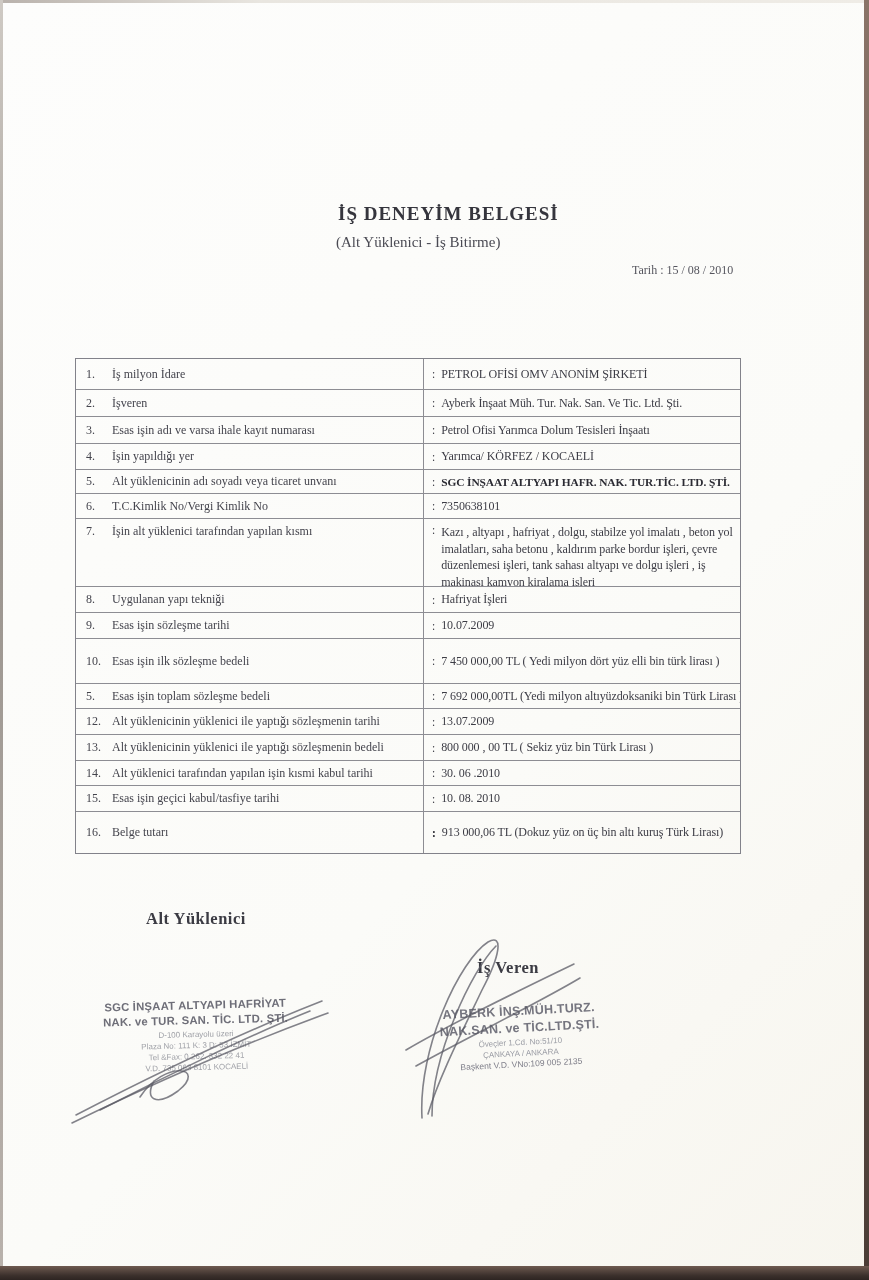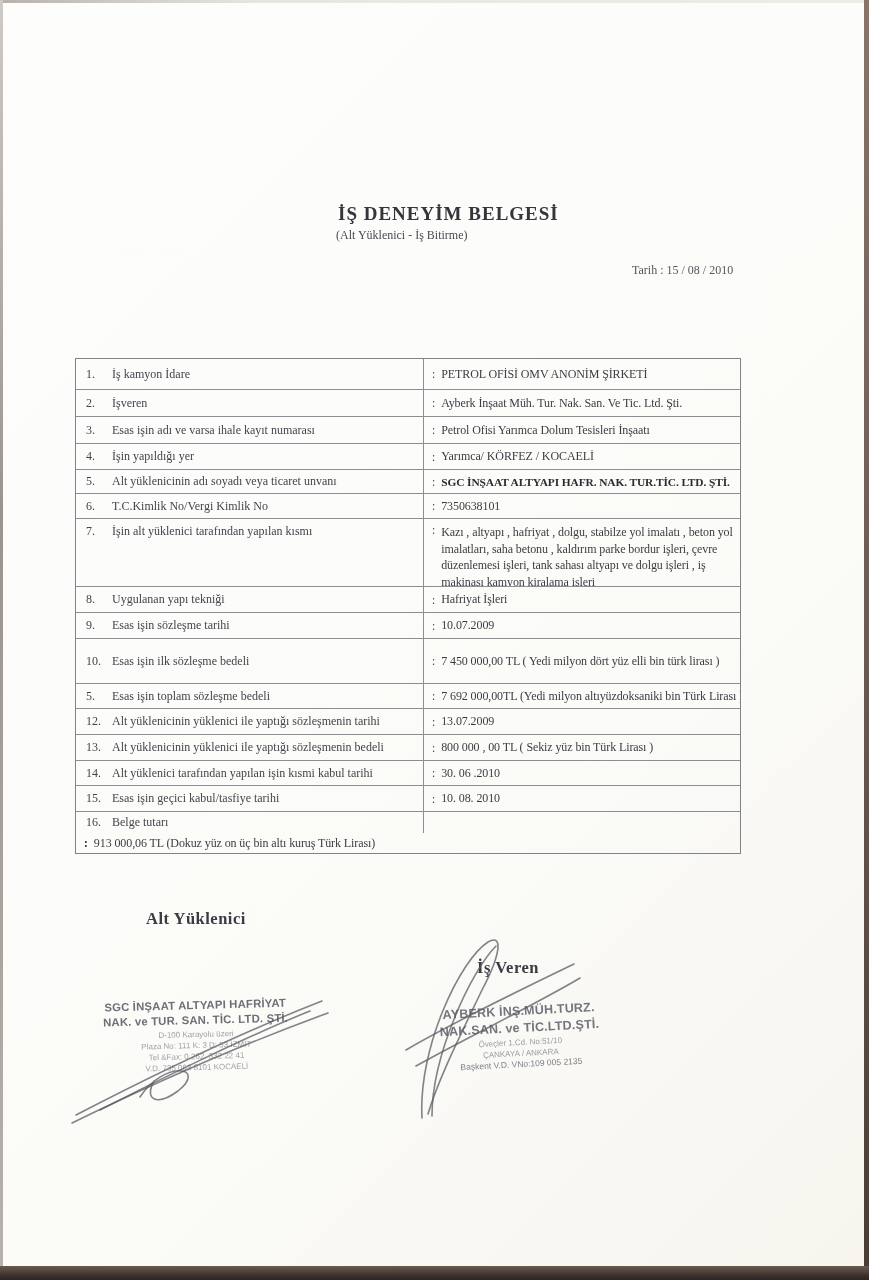--- a/index.html
+++ b/index.html
@@ -11,31 +11,31 @@
     font-family:"Liberation Serif", serif;
     color:#3f3f48;
   }
   
   .edge-top{position:absolute;left:0;top:0;width:100%;height:3px;background:linear-gradient(90deg,#b9b2ac,#e9e6e0 30%,#efece6);}
   .edge-left{position:absolute;left:0;top:0;width:3px;height:100%;background:linear-gradient(180deg,#cfcac4,#9a948e 40%,#b9b2ac);}
   .edge-right{position:absolute;right:0;top:0;width:5px;height:100%;background:linear-gradient(180deg,#8a7468,#6b5a52 50%,#4a3c35);}
   .edge-bottom{position:absolute;left:0;bottom:0;width:100%;height:14px;background:linear-gradient(180deg,#6e5a50,#3a2f2b 70%,#2e2522);}
 
   .title{position:absolute;left:338px;top:203px;font-size:19px;font-weight:bold;letter-spacing:1px;color:#35353d;}
-  .subtitle{position:absolute;left:336px;top:228px;font-size:12px;color:#4a4a53;}
+  .subtitle{position:absolute;left:336px;top:234px;font-size:15px;color:#4a4a53;}
   .dateline{position:absolute;left:632px;top:263px;font-size:12px;color:#55555e;}
 
   .doc-table{
     position:absolute;left:75px;top:358px;width:666px;
     border:1px solid #82828a;box-sizing:border-box;
     display:flex;flex-direction:column;
     background:transparent;
   }
   .trow{display:flex;box-sizing:border-box;border-bottom:1px solid #8d8d93;}
-  .trow:last-child{border-bottom:none;flex-direction:column;}
+  .trow:last-child{border-bottom:none;}
   .cell-label{
     width:348px;box-sizing:border-box;flex:none;
     border-right:1px solid #8d8d93;
     display:flex;align-items:center;
     padding:3px 6px 3px 10px;overflow:hidden;
   }
   .cell-label.top, .cell-value.top{align-items:flex-start;padding-top:5px;}
   .num{width:26px;flex:none;font-size:12px;color:#44444d;}
   .lbl{font-size:12px;color:#44444d;line-height:1.25;}
   .cell-value{
@@ -73,21 +73,21 @@
 
   <div class="title">İŞ DENEYİM BELGESİ</div>
   <div class="subtitle">(Alt Yüklenici - İş Bitirme)</div>
   <div class="dateline">Tarih : 15 / 08 / 2010</div>
 
   <div class="doc-table">
 
     <div class="trow" style="height:31px">
       <div class="cell-label">
           <span class="num">1.</span>
-          <span class="lbl">İş kamyon  İdare</span>
+          <span class="lbl">İş milyon  İdare</span>
         </div>
       <div class="cell-value">
           <span class="colon">:</span>
           <span class="val">PETROL OFİSİ OMV ANONİM ŞİRKETİ</span>
         </div>
     </div>
 
     <div class="trow" style="height:27px">
       <div class="cell-label">
           <span class="num">2.</span>

